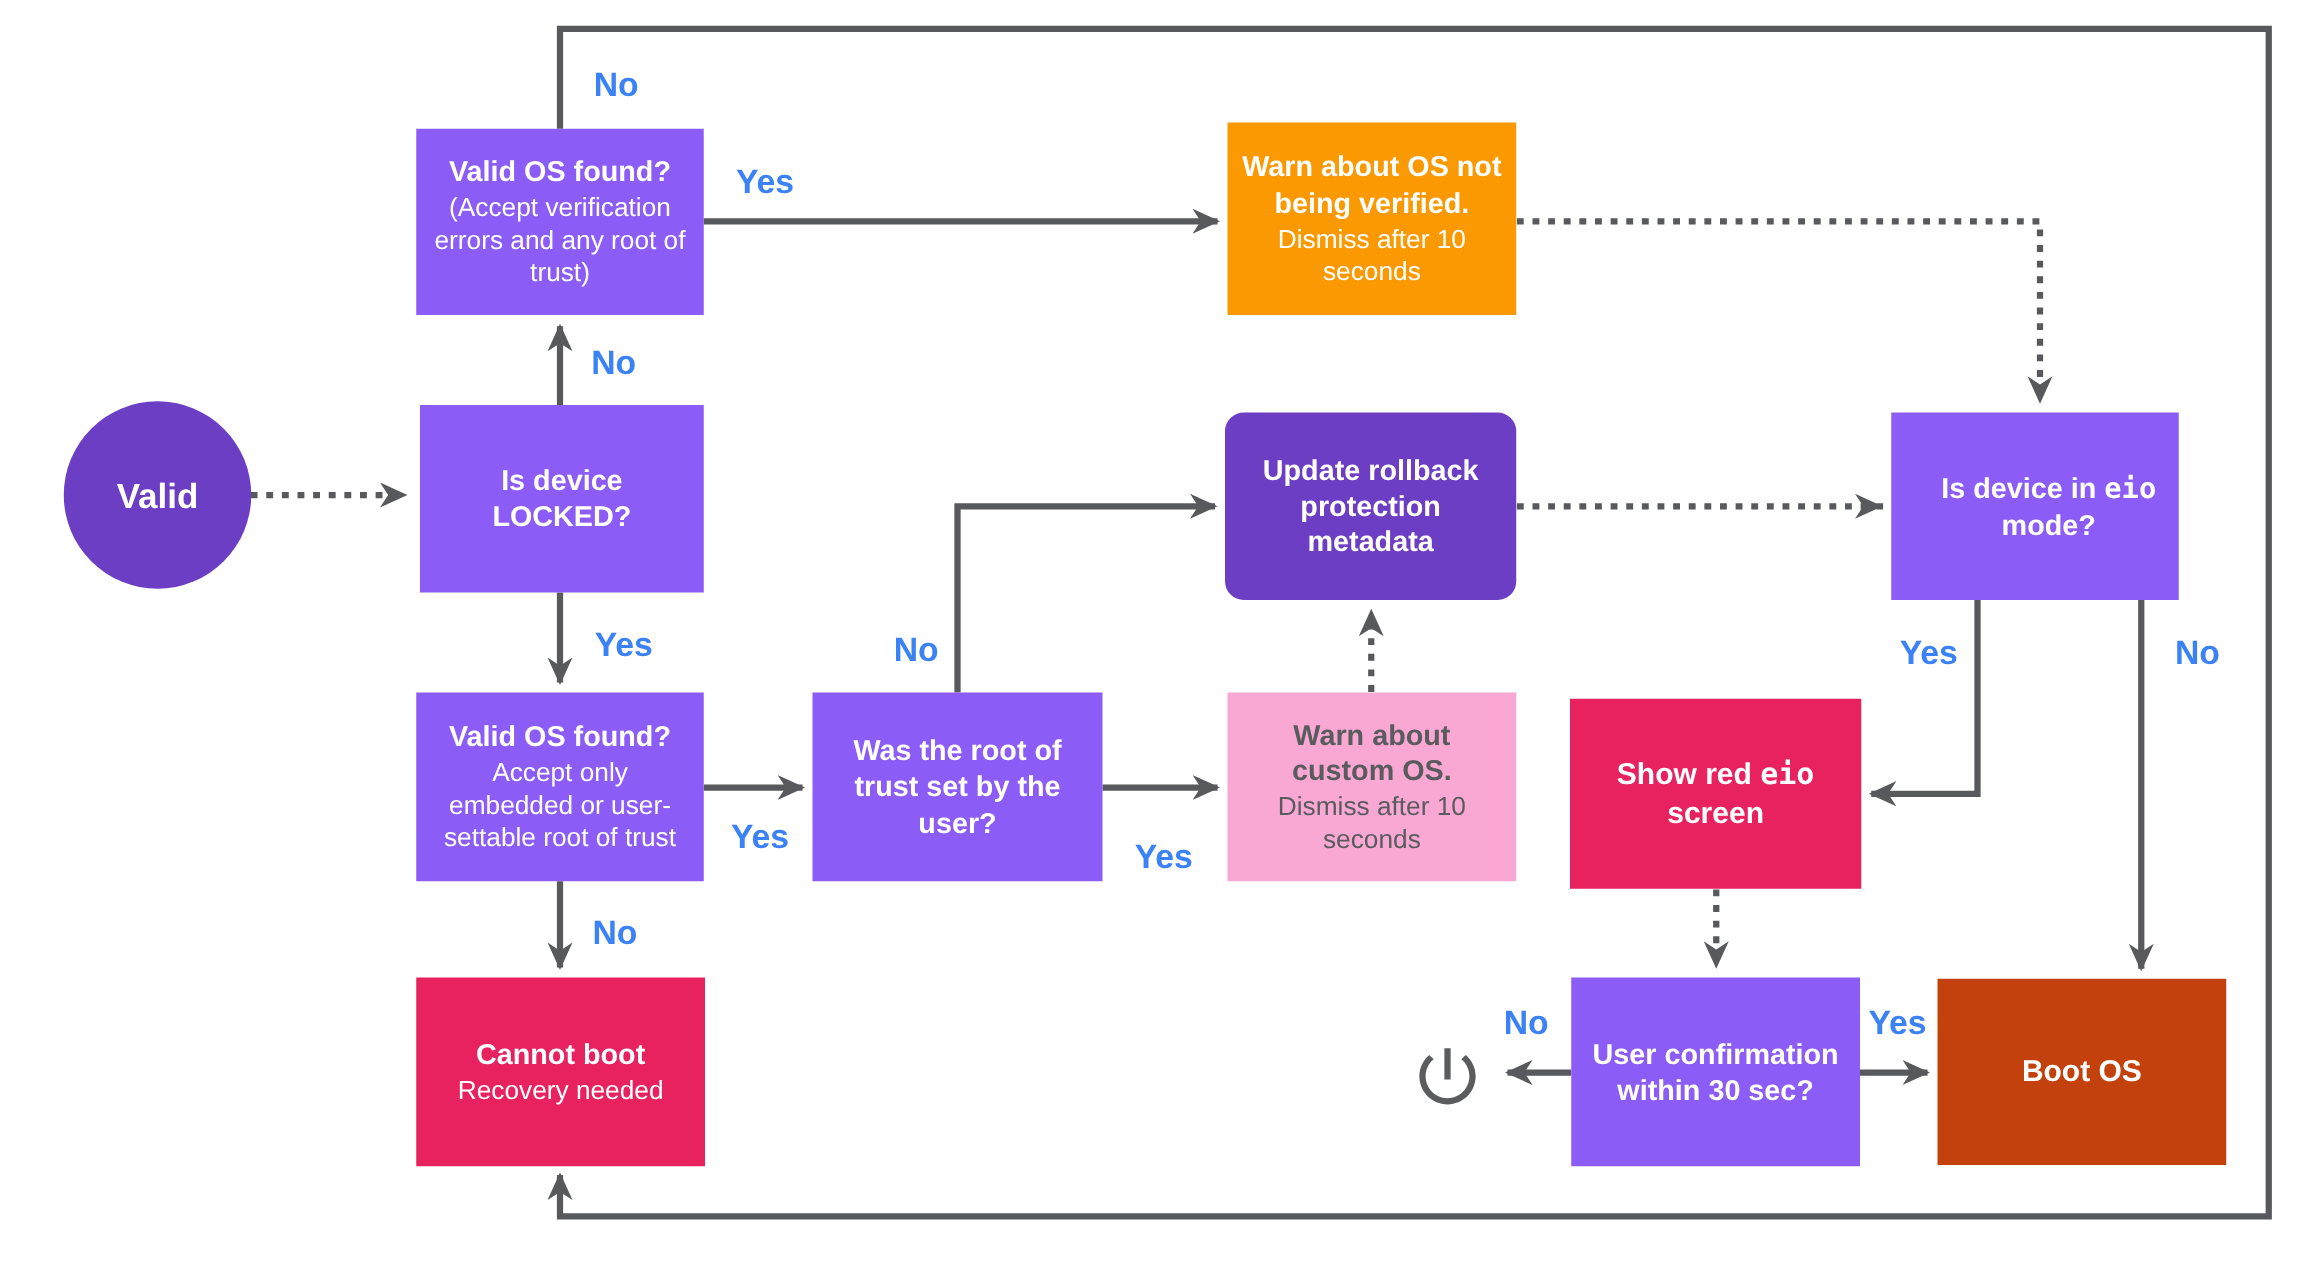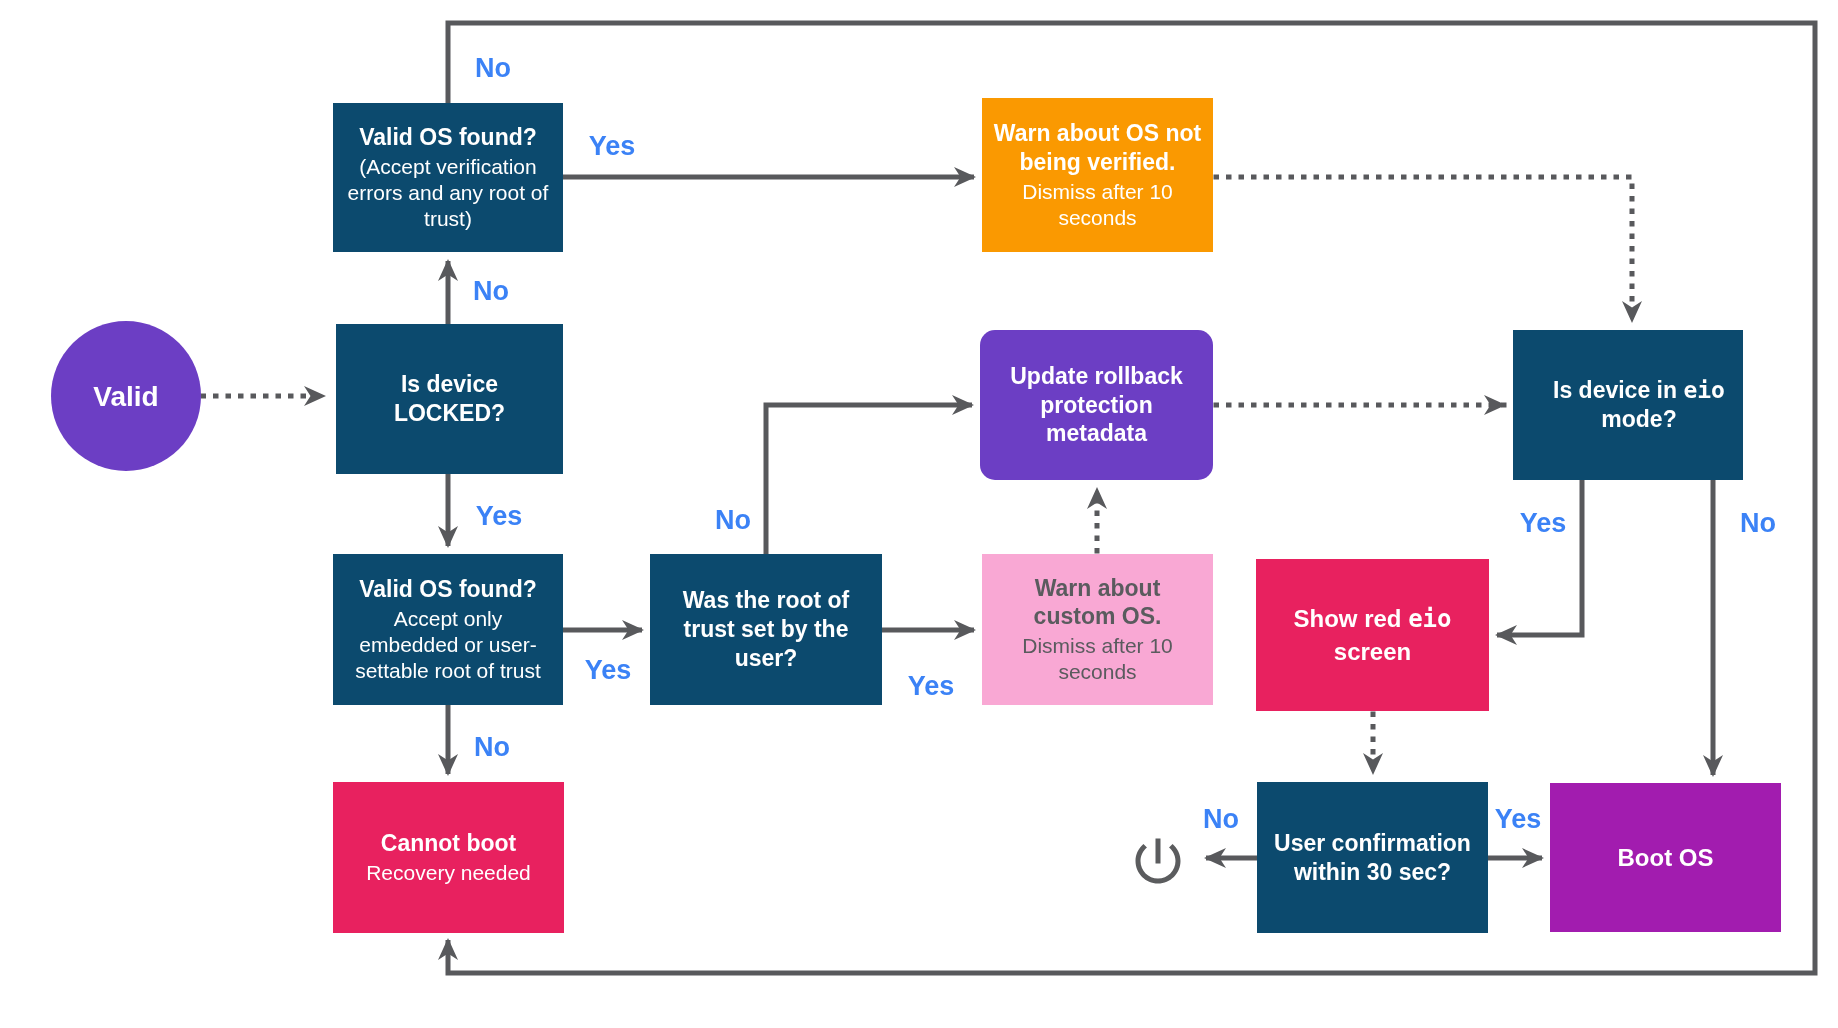--- a/index.html
+++ b/index.html
@@ -12,26 +12,26 @@
   }
   svg.connectors{position:absolute;left:0;top:0;width:1838px;height:1028px;}
   .node{
     position:absolute;
     display:flex;flex-direction:column;justify-content:center;align-items:center;
     text-align:center;color:#ffffff;box-sizing:border-box;padding:6px 10px;
   }
   .node .title{font-weight:bold;font-size:23px;line-height:1.25;}
   .node .body{font-weight:normal;font-size:21px;line-height:1.24;margin-top:2px;}
   .mono{font-family:"DejaVu Sans Mono", monospace;}
-  .cyan{background:#0c4a6e;align-items:center;}
+  .cyan{background:#8b5cf6;align-items:center;}
   .purple-box{background:#6C3EC4;border-radius:15px;}
   .orange-box{background:#FA9901;}
   .yellow-box{background:#f9a8d4;color:#5A5B5E;}
   .pink-box{background:#E8215F;}
-  .green-box{background:#a21caf;}
+  .green-box{background:#c2410c;}
   .circle{background:#6C3EC4;border-radius:50%;}
   .circle .title{font-size:28px;}
   .plain-title{font-weight:bold;font-size:24px;line-height:1.3;}
   .edge-label{
     position:absolute;transform:translate(-50%,-50%);
     font-weight:bold;font-size:27px;color:#3b82f6;white-space:nowrap;
   }
   .power{position:absolute;left:1128px;top:831px;width:60px;height:60px;}
 </style>
 </head>

